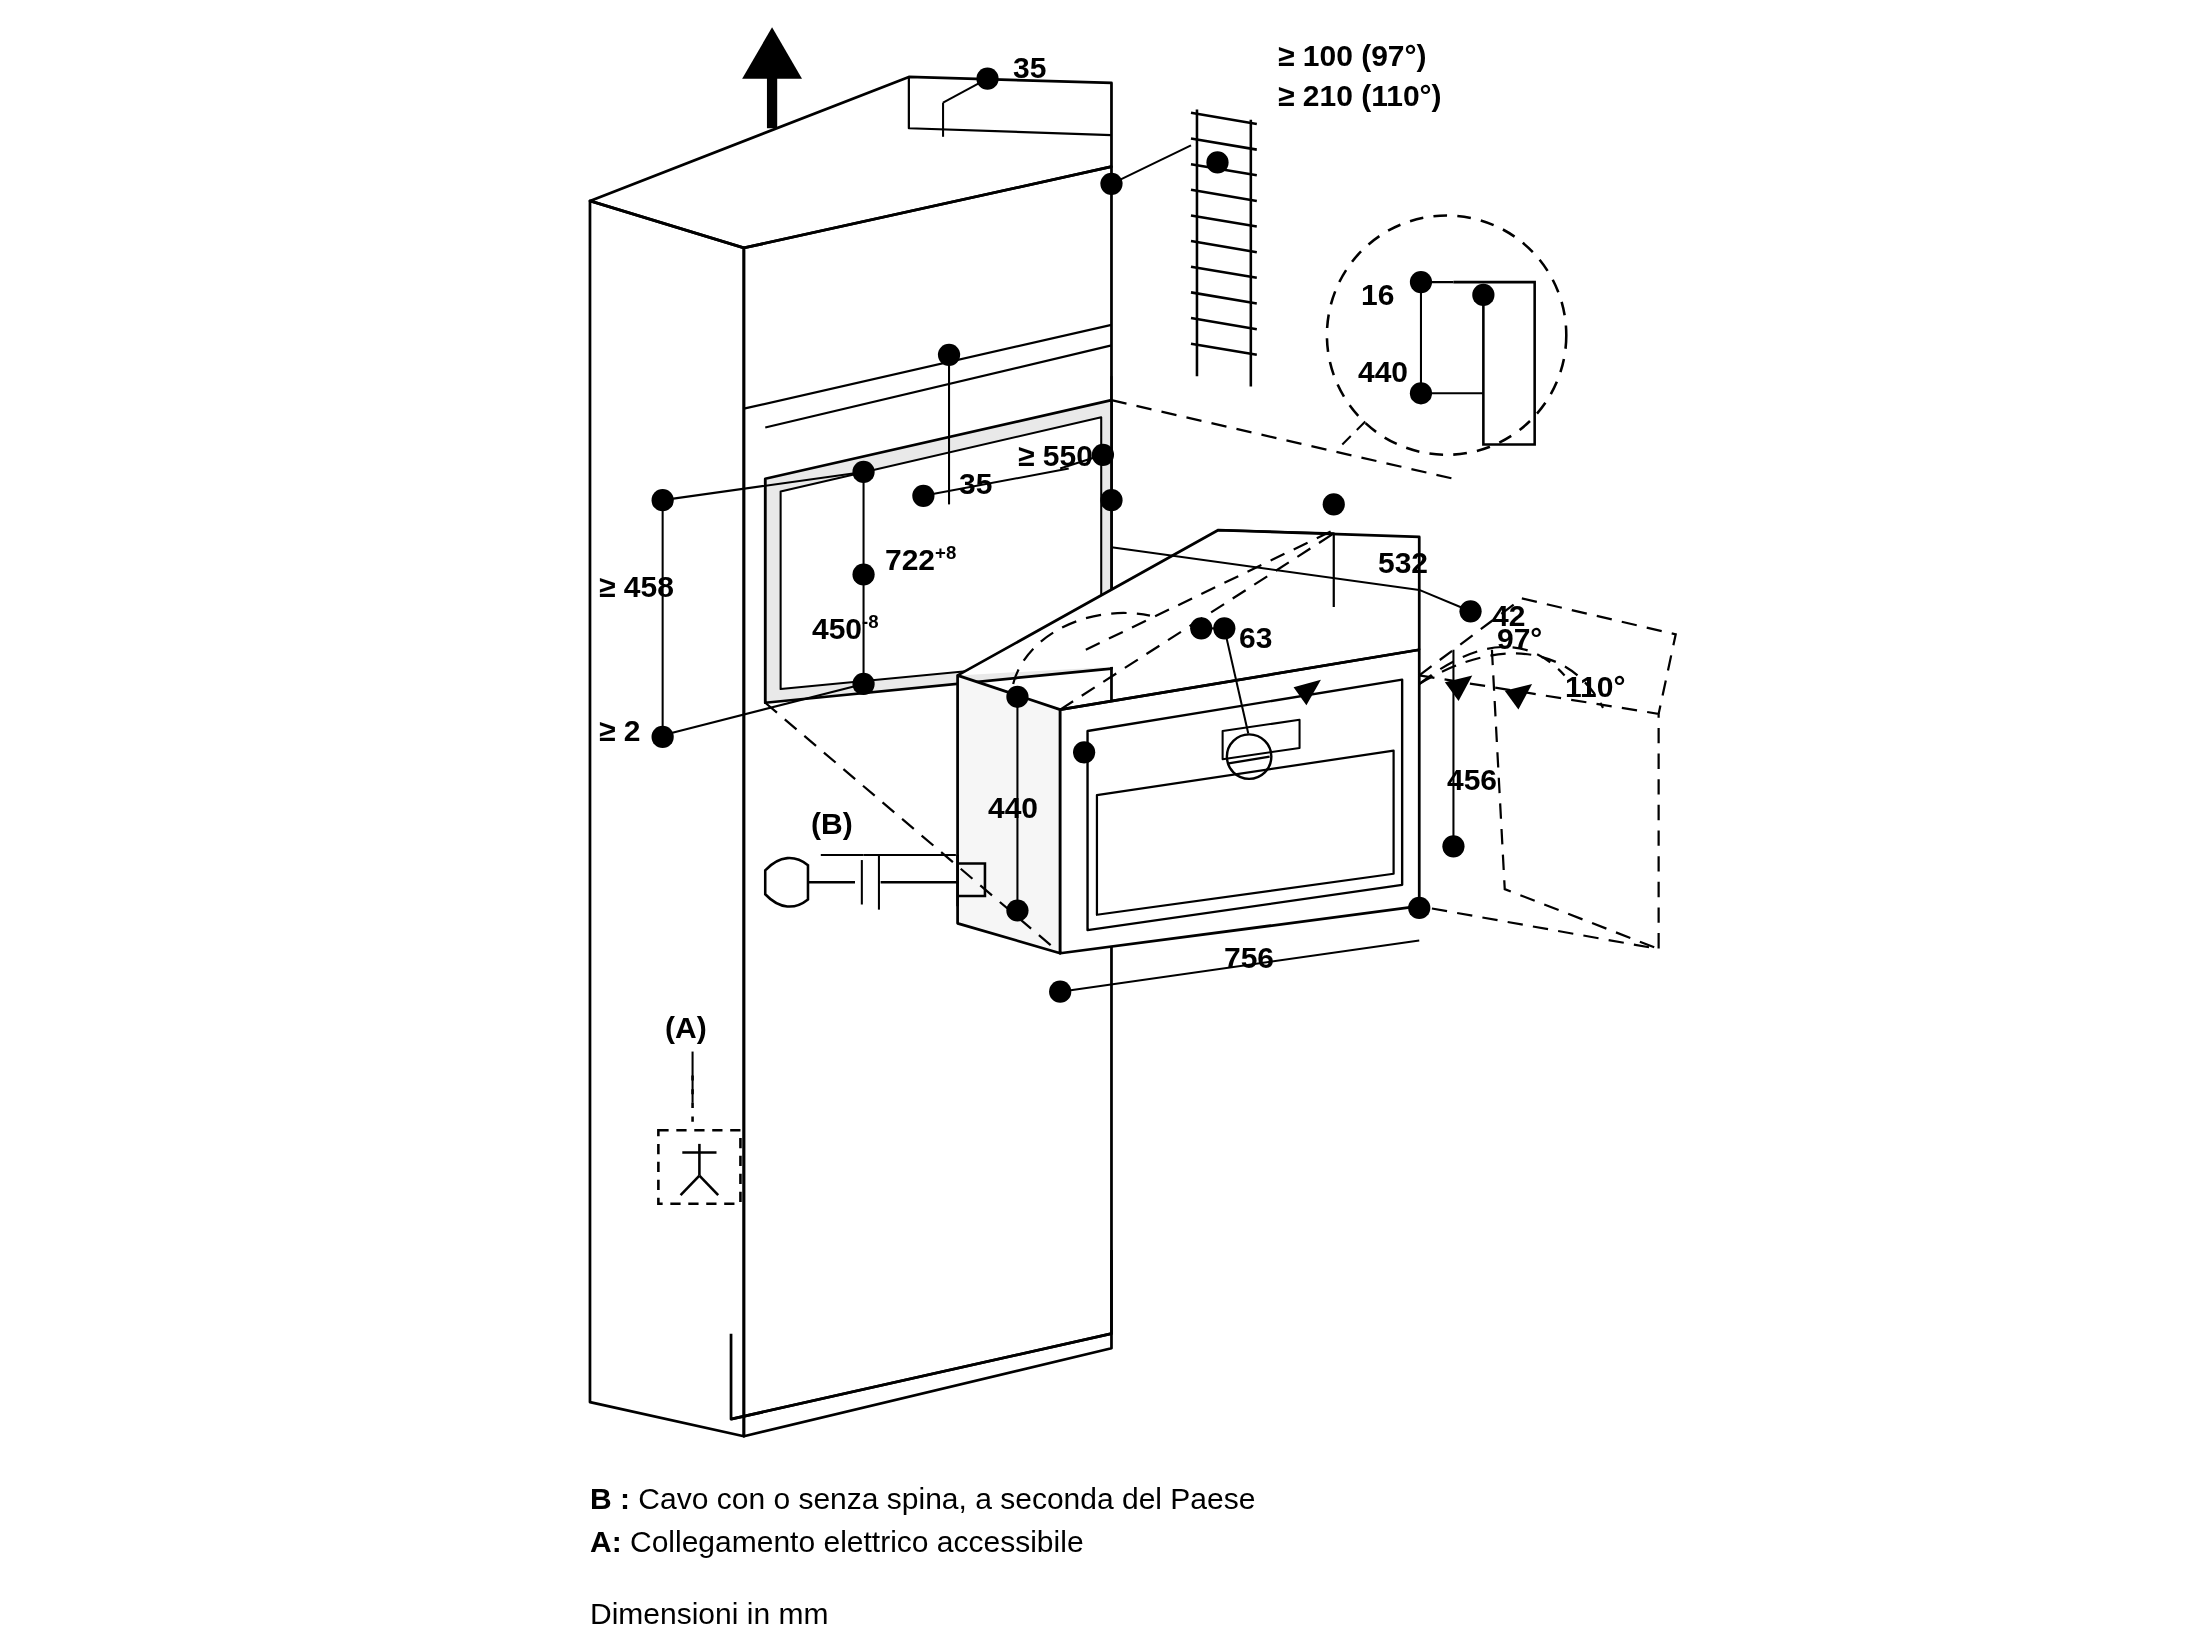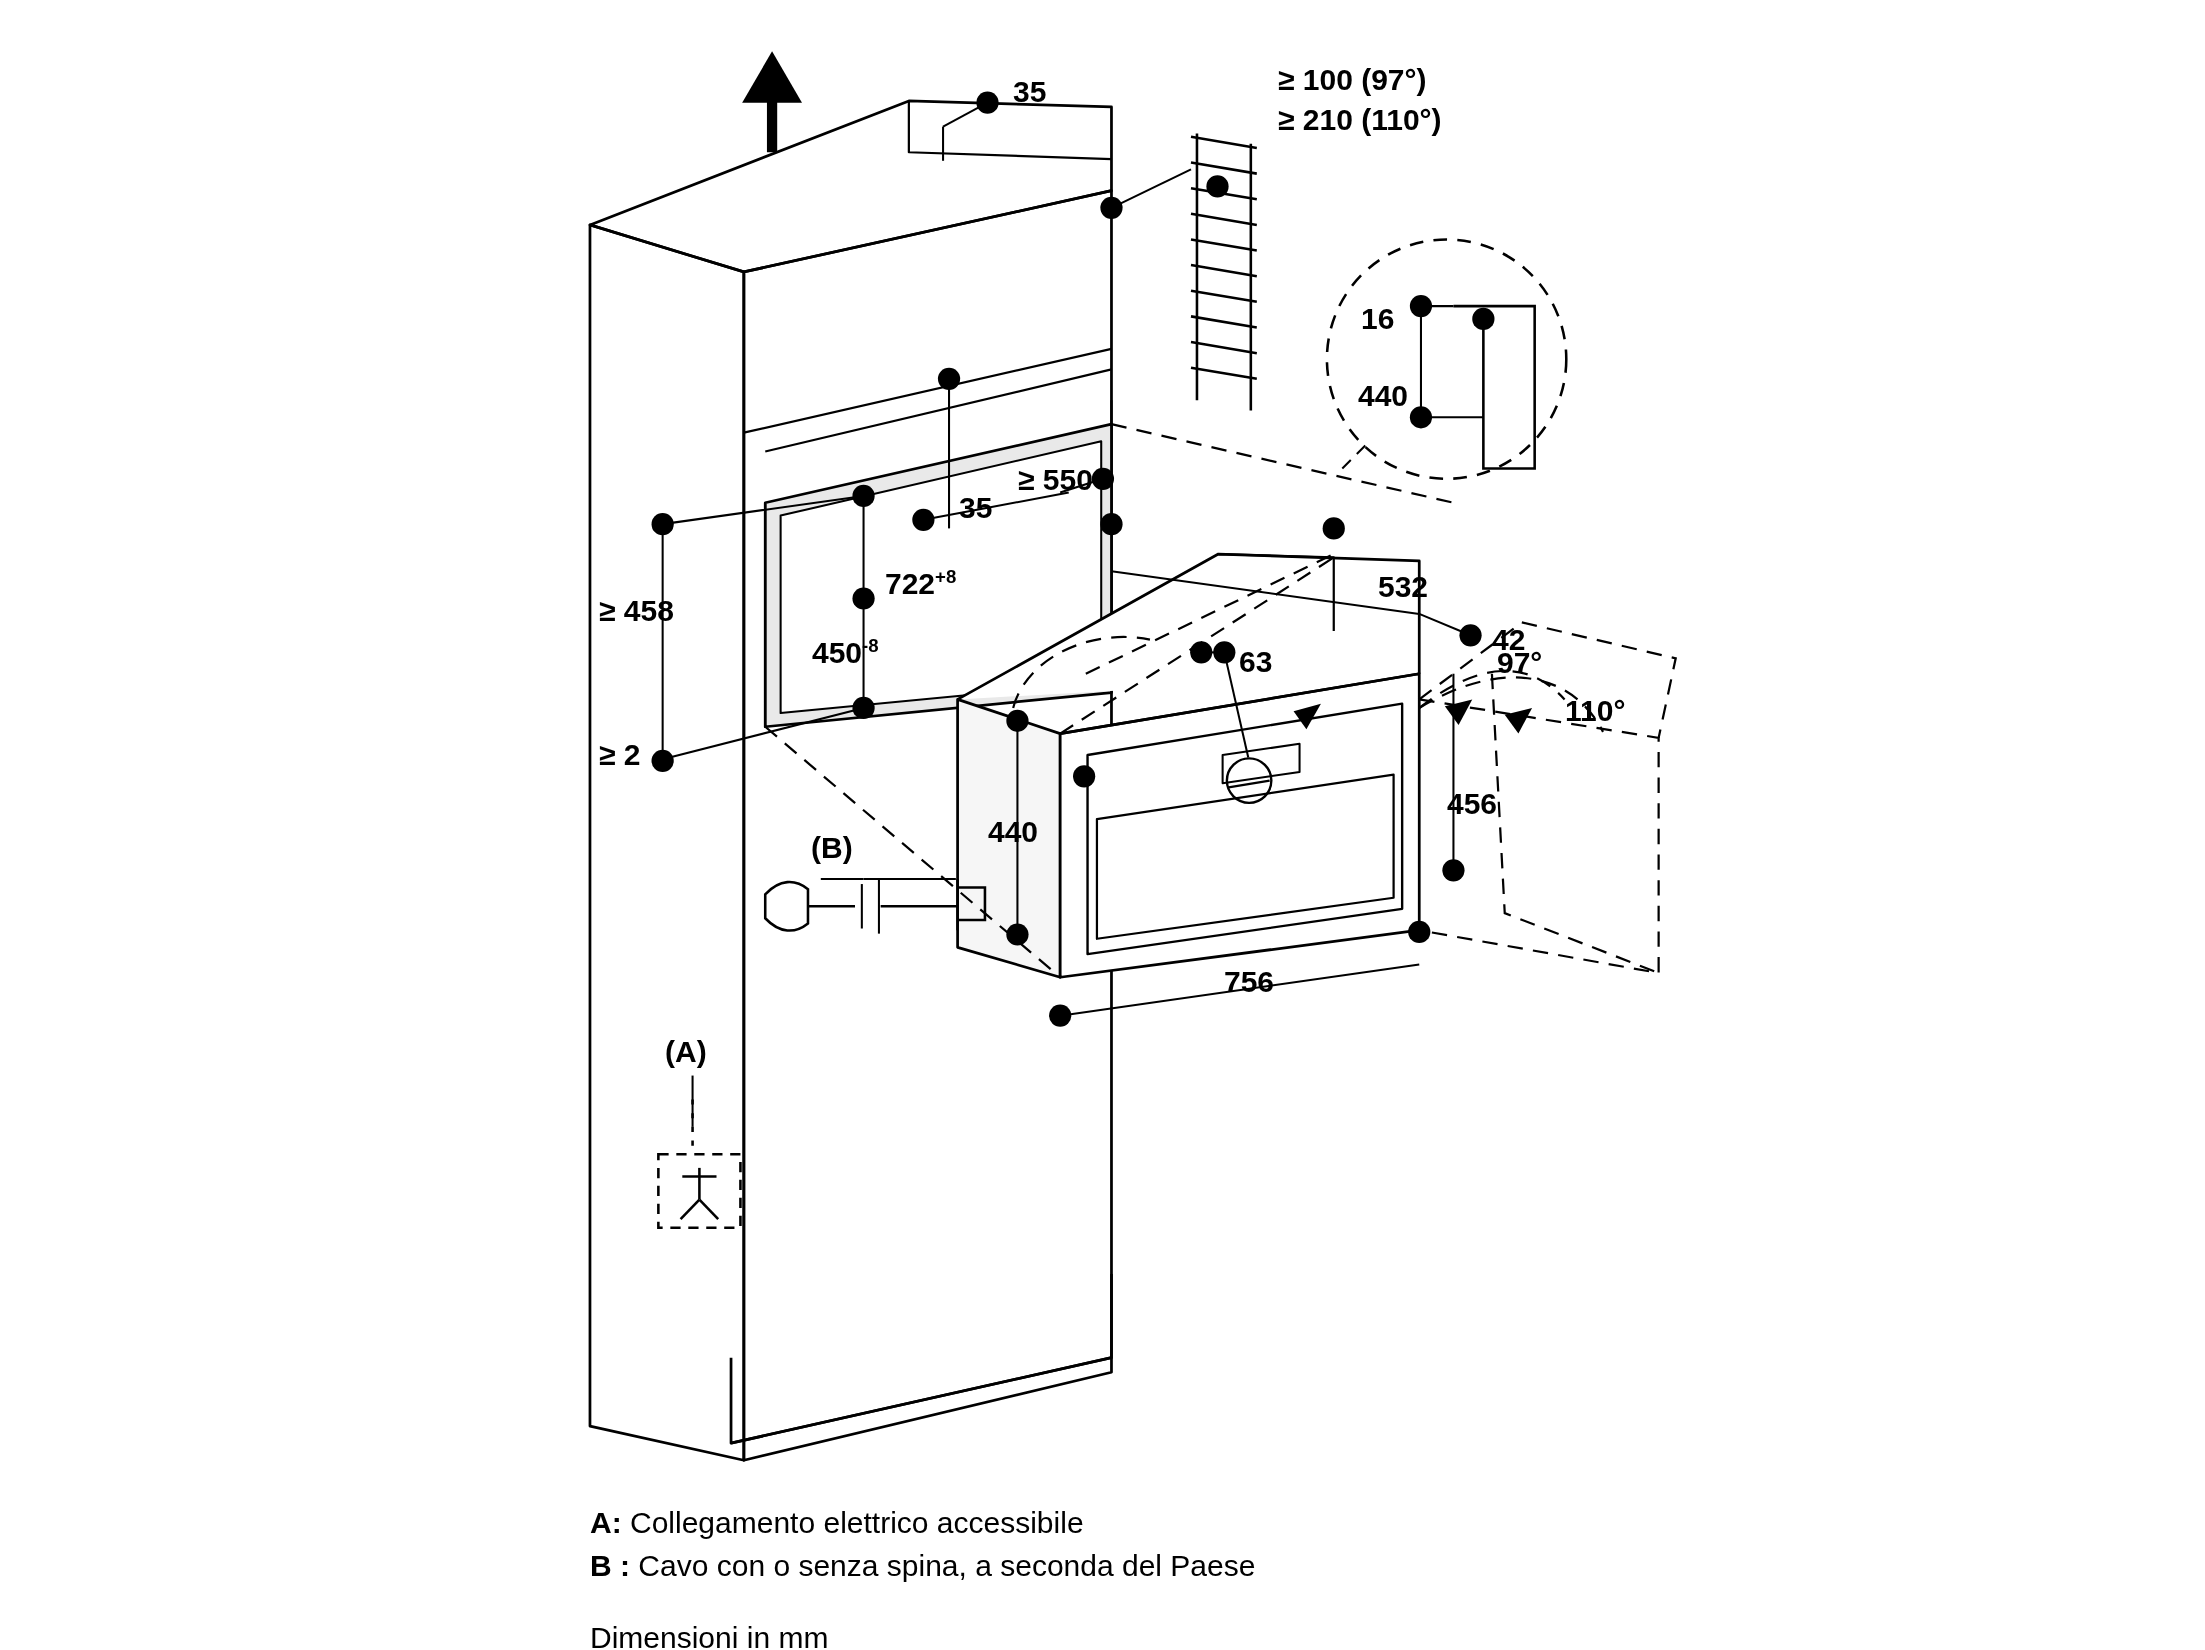--- a/index.html
+++ b/index.html
@@ -11,21 +11,20 @@
     width: 2205px;
     height: 1650px;
     font-family: "Liberation Sans", sans-serif;
     color: #000000;
     overflow: hidden;
   }
   #stage {
     position: relative;
     width: 2205px;
     height: 1424px;
-    margin-top: 24px;
   }
   #drawing {
     position: absolute;
     left: 0;
     top: 0;
     width: 2205px;
     height: 1650px;
   }
   .dim-label {
     position: absolute;
@@ -250,24 +249,24 @@
   <div class="dim-label" style="left:1497px; top:622px;">97°</div>
   <div class="dim-label" style="left:1565px; top:670px;">110°</div>
   <div class="dim-label" style="left:1447px; top:763px;">456</div>
   <div class="dim-label" style="left:988px; top:791px;">440</div>
   <div class="dim-label" style="left:1224px; top:941px;">756</div>
   <div class="dim-label" style="left:665px; top:1011px;">(A)</div>
   <div class="dim-label" style="left:811px; top:807px;">(B)</div>
 
   <div class="legend">
     <span class="legend-row">
+      <span class="legend-key">B :</span>
+      <span class="legend-text">Cavo con o senza spina, a seconda del Paese</span>
+    </span>
+    <span class="legend-row">
       <span class="legend-key">A:</span>
       <span class="legend-text">Collegamento elettrico accessibile</span>
     </span>
-    <span class="legend-row">
-      <span class="legend-key">B :</span>
-      <span class="legend-text">Cavo con o senza spina, a seconda del Paese</span>
-    </span>
   </div>
 
   <div class="units">Dimensioni in mm</div>
 </div>
 
 
 </body></html>

